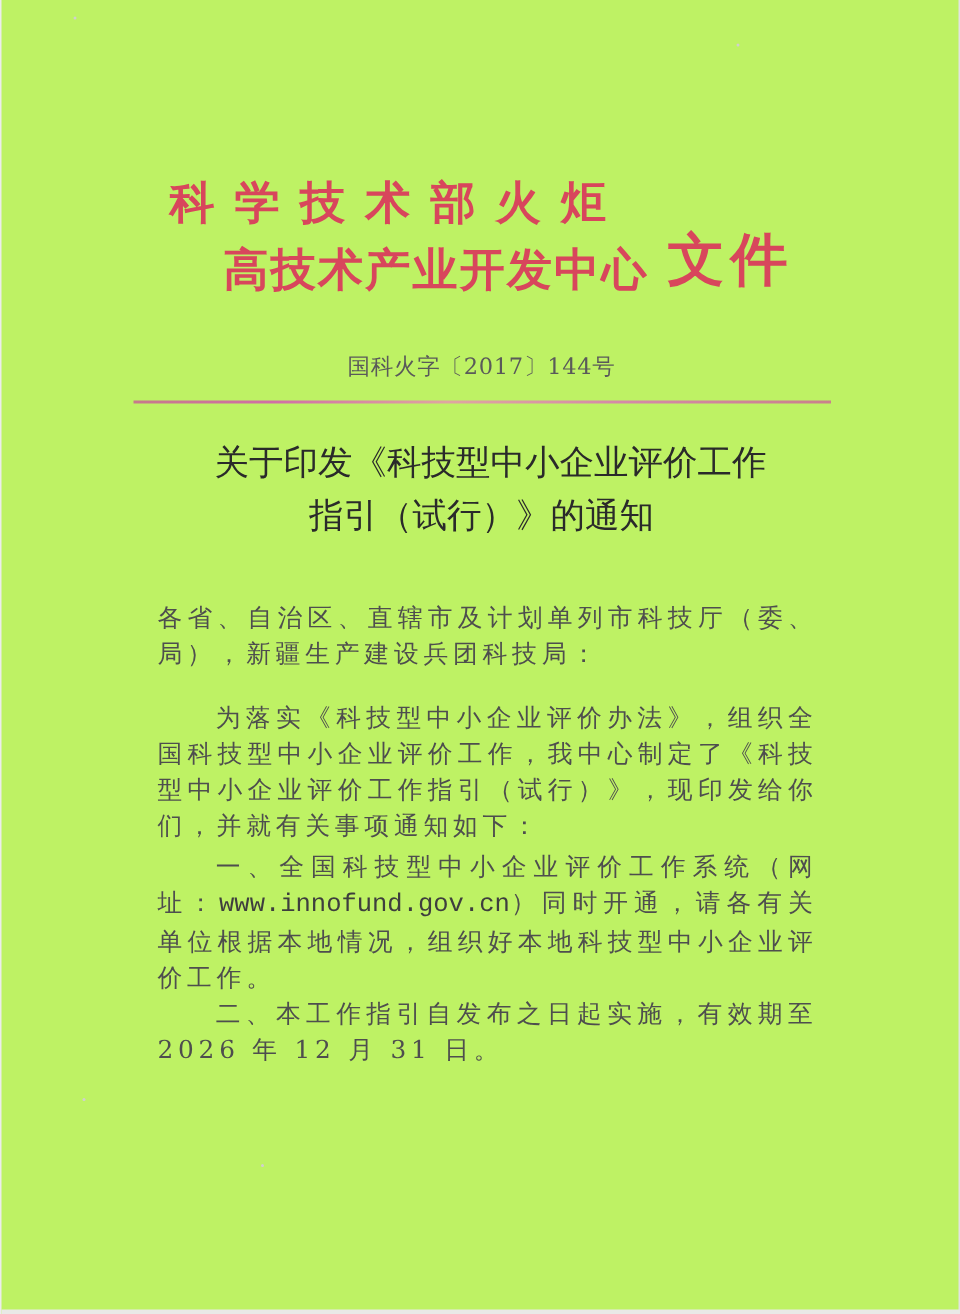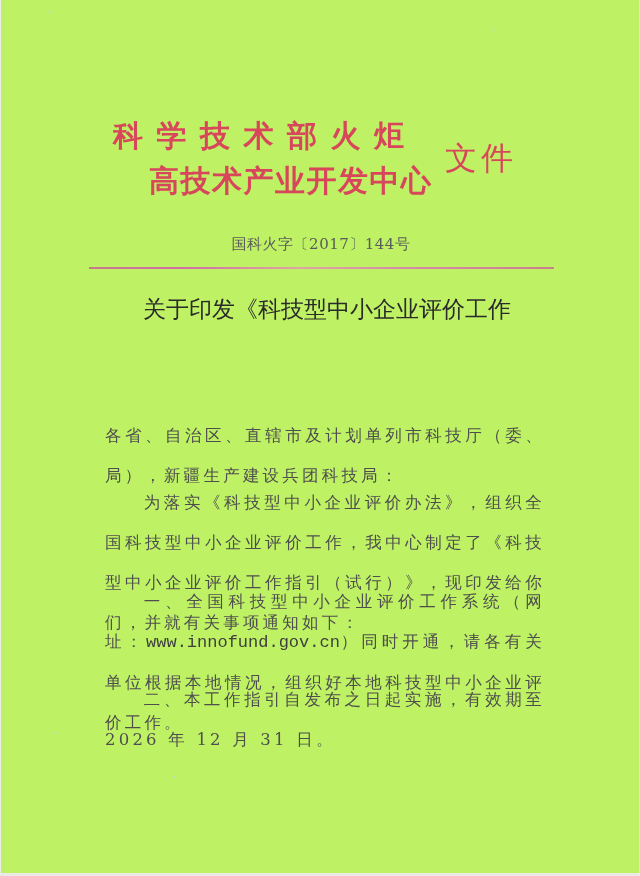--- a/index.html
+++ b/index.html
@@ -47,25 +47,25 @@
     .org-line-2 {
       top: 164px;
       font-size: 30px;
       letter-spacing: 1.5px;
       line-height: 34px;
       margin-left: 36px;
     }
     .doc-type {
       position: absolute;
       left: 444px;
-      top: 136px;
-      font-size: 32px;
+      top: 151px;
+      font-size: 38px;
       line-height: 44px;
       color: #d8465c;
-      font-weight: normal;
+      font-weight: bold;
       letter-spacing: 4px;
       white-space: nowrap;
     }
     .doc-number {
       position: absolute;
       left: 0;
       width: 640px;
       top: 234px;
       text-align: center;
       font-size: 15px;
@@ -94,23 +94,22 @@
     }
     .title-1 { top: 294px; left: 6px; }
     .title-2 { top: 329px; }
     .body-text {
       position: absolute;
       left: 104px;
       width: 440px;
       font-family: "DejaVu Serif", "Liberation Serif", serif;
       font-size: 16.5px;
       color: #4e4e4e;
-      line-height: 40px;
+      line-height: 24px;
       letter-spacing: 3.2px;
-      margin-top: 16px;
     }
     .para {
       margin: 0;
       text-align: justify;
     }
     .indent {
       text-indent: 2.35em;
     }
     .salutation { top: 400px; }
     .p1 { top: 467px; }
@@ -136,20 +135,21 @@
 
   <div class="header-org org-line-1">科学技术部火炬</div>
   <div class="header-org org-line-2">高技术产业开发中心</div>
   <div class="doc-type">文件</div>
 
   <div class="doc-number">国科火字〔2017〕144号</div>
 
   <div class="red-rule"></div>
 
   <div class="title title-1">关于印发《科技型中小企业评价工作</div>
+  <div class="title title-2">指引（试行）》的通知</div>
 
   <div class="body-text salutation">
     <p class="para">各省、自治区、直辖市及计划单列市科技厅（委、局），新疆生产建设兵团科技局：</p>
   </div>
 
   <div class="body-text p1">
     <p class="para indent">为落实《科技型中小企业评价办法》，组织全国科技型中小企业评价工作，我中心制定了《科技型中小企业评价工作指引（试行）》，现印发给你们，并就有关事项通知如下：</p>
   </div>
 
   <div class="body-text p2">

